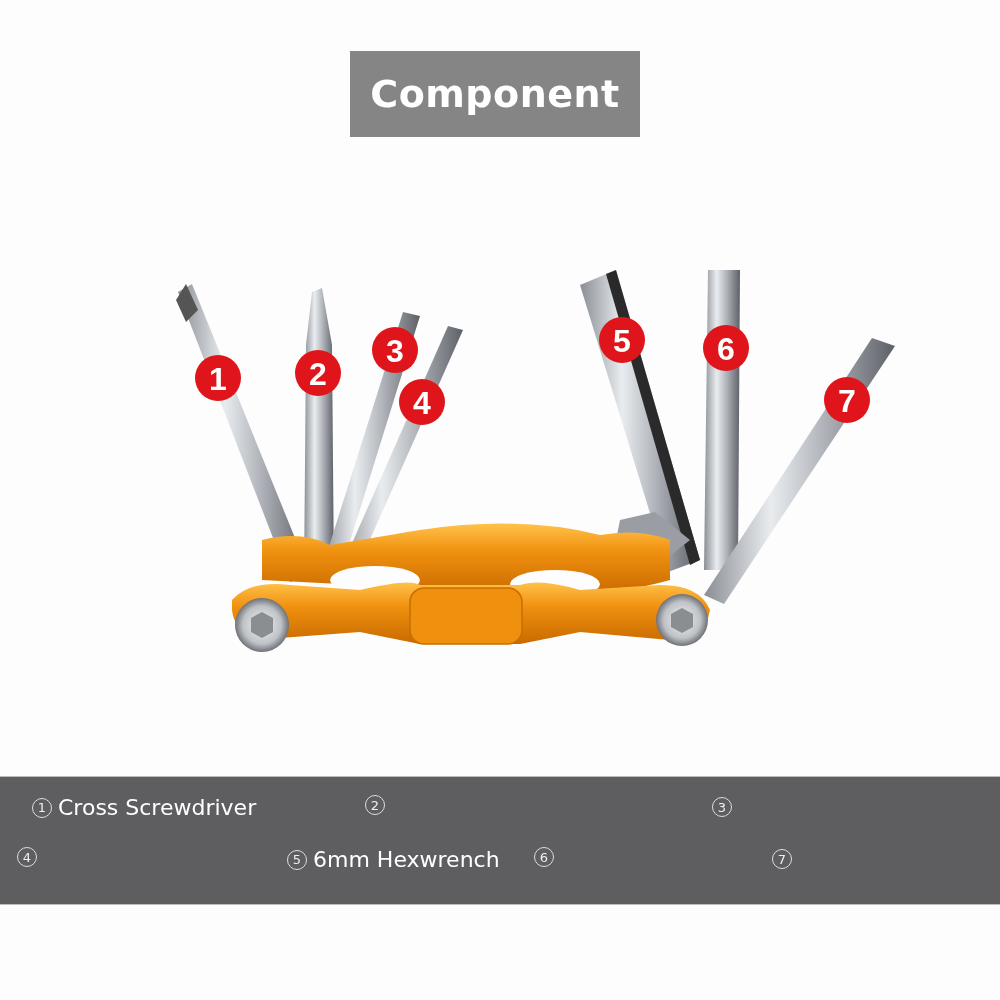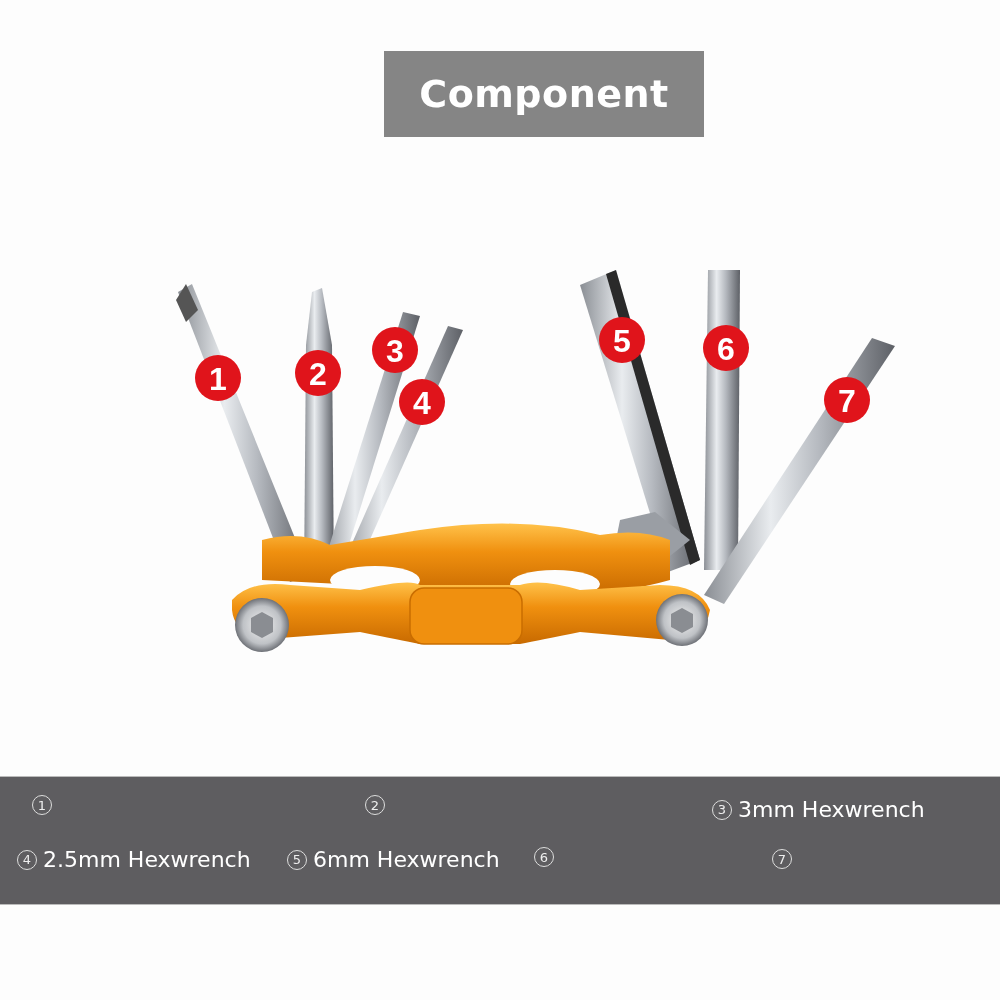--- a/index.html
+++ b/index.html
@@ -1,17 +1,17 @@
 <!DOCTYPE html>
 <html><head>
 <meta charset="utf-8">
 <style>
   html,body{margin:0;padding:0;}
   body{width:1000px;height:1000px;background:#fdfdfd;position:relative;overflow:hidden;font-family:"DejaVu Sans","Liberation Sans",sans-serif;}
-  .title-box{position:absolute;left:350px;top:51px;width:320px;height:86px;background:#858585;display:flex;align-items:center;justify-content:center;margin-left:34px;}
+  .title-box{position:absolute;left:350px;top:51px;width:290px;height:86px;background:#858585;display:flex;align-items:center;justify-content:center;}
   .title-box span{color:#fff;font-weight:bold;font-size:38px;letter-spacing:0.5px;}
   .product{position:absolute;left:0;top:160px;width:1000px;height:600px;}
   .legend-bar{position:absolute;left:0;top:776px;width:1000px;height:127px;background:#5e5d60;border-top:1px solid #bbb;border-bottom:1px solid #bbb;}
   .legend-item{position:absolute;color:#fff;font-size:22px;white-space:nowrap;display:flex;align-items:center;}
   .legend-item .num{display:inline-flex;width:20px;height:20px;border:1.5px solid #ddd;border-radius:50%;font-size:13px;align-items:center;justify-content:center;margin-right:6px;color:#eee;box-sizing:border-box;}
   .badge text{font-family:"Liberation Sans",sans-serif;font-weight:bold;}
 </style>
 </head>
 <body>
 
@@ -107,31 +107,30 @@
   </g>
   <g class="badge">
     <circle cx="847" cy="400" r="23" fill="#e0141b"></circle>
     <text x="847" y="412" text-anchor="middle" font-size="32" fill="#fff">7</text>
   </g>
 </svg>
 
 <div class="legend-bar">
   <div class="legend-item" style="left:32px;top:18px;">
     <span class="num">1</span>
+    <span>Cross Screwdriver</span>
   </div>
   <div class="legend-item" style="left:365px;top:18px;">
     <span class="num">2</span>
   </div>
   <div class="legend-item" style="left:712px;top:20px;">
     <span class="num">3</span>
-    <span>3mm Hexwrench</span>
   </div>
   <div class="legend-item" style="left:17px;top:70px;">
     <span class="num">4</span>
-    <span>2.5mm Hexwrench</span>
   </div>
   <div class="legend-item" style="left:287px;top:70px;">
     <span class="num">5</span>
     <span>6mm Hexwrench</span>
   </div>
   <div class="legend-item" style="left:534px;top:70px;">
     <span class="num">6</span>
   </div>
   <div class="legend-item" style="left:772px;top:72px;">
     <span class="num">7</span>

